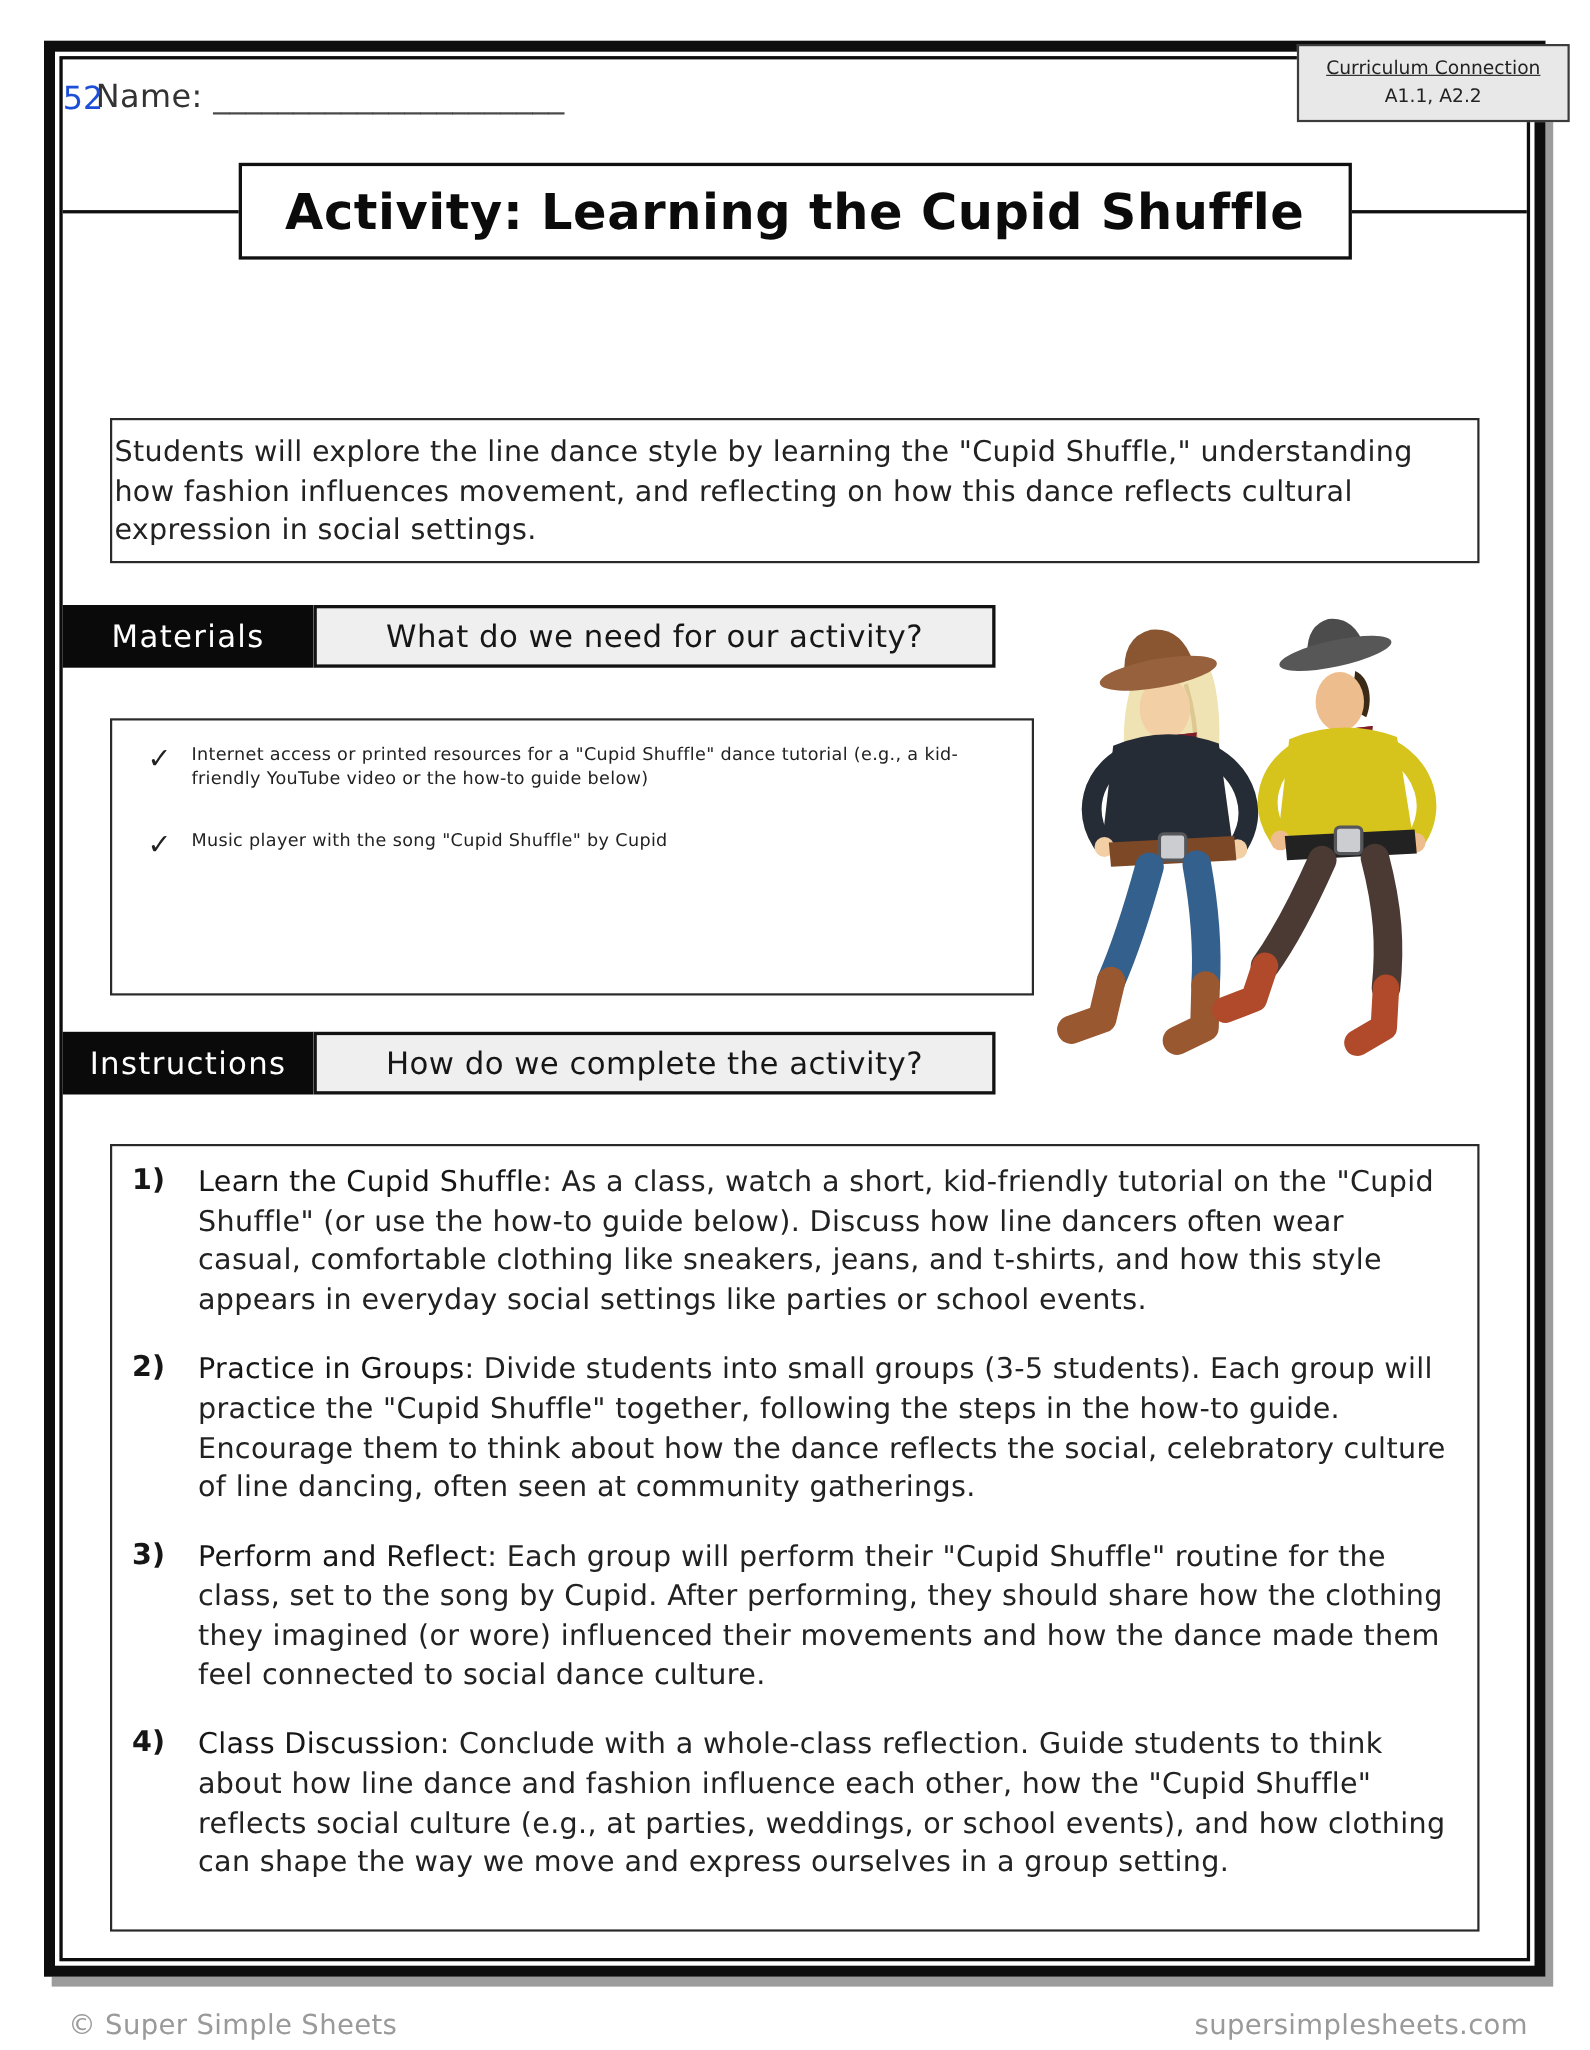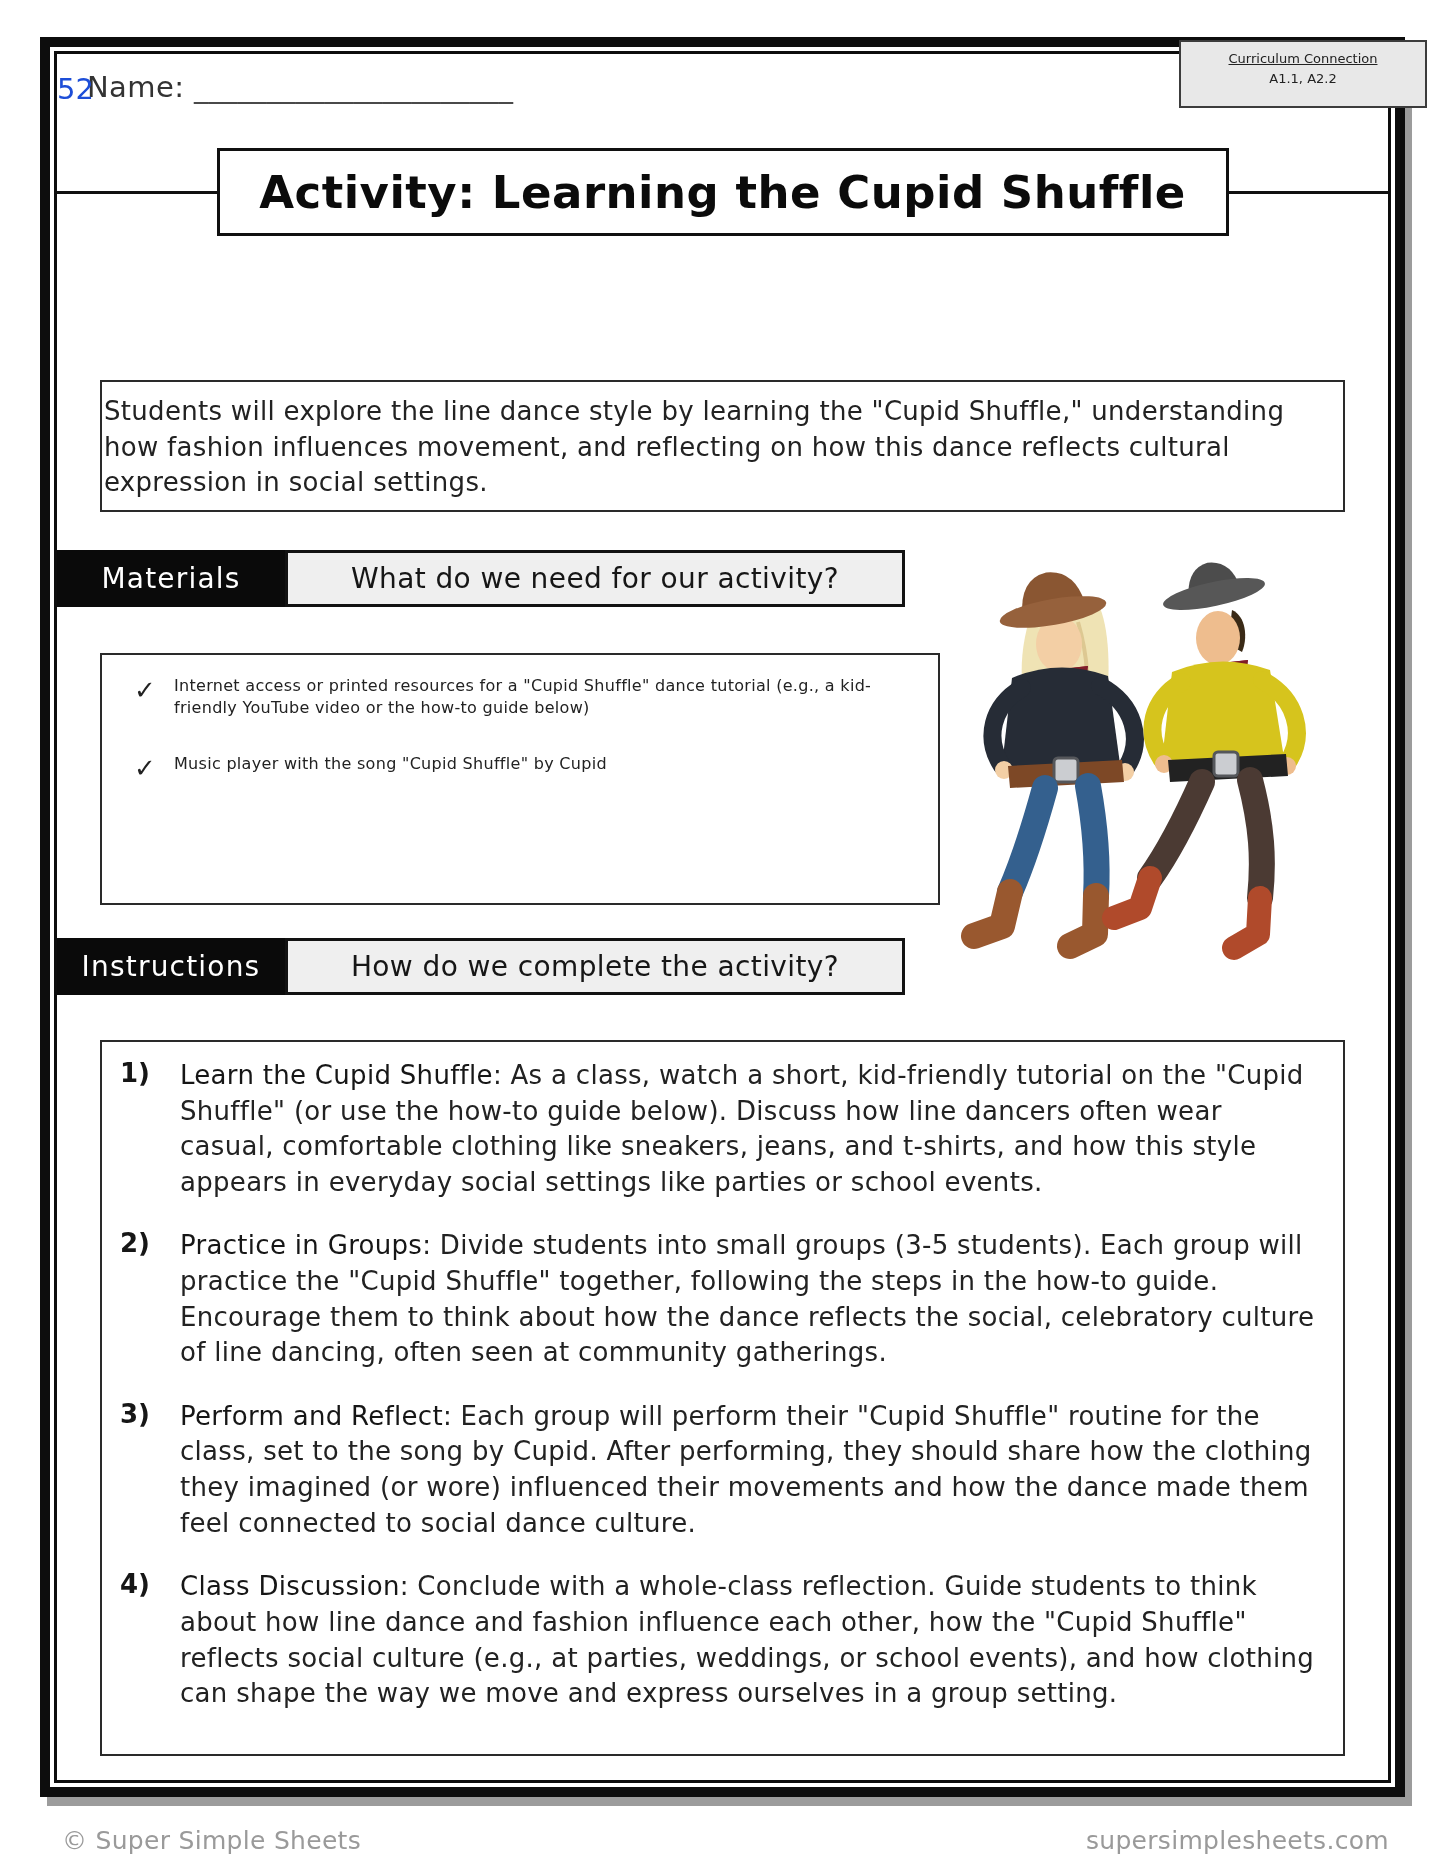--- a/index.html
+++ b/index.html
@@ -12,21 +12,21 @@
            box-shadow:7px 9px 0 rgba(35,35,35,0.45); }
   .frame-inner { position:relative; width:100%; height:100%; border:3px solid #0d0d0d; }
 
   
   .name-row { position:absolute; left:30px; top:16px; font-size:29px; color:#333; letter-spacing:0.4px; white-space:nowrap; }
   .name-blank { color:#4a4a4a; letter-spacing:0;margin-top:16px; }
   .page-num { position:absolute; left:0; width:100%; top:18px; text-align:left; font-size:29px; color:#1d4ed8; }
 
   .curriculum-box { position:absolute; right:18px; top:40px; width:248px; min-height:68px; z-index:6;
                     background:#e8e8e8; border:2px solid #3c3c3c; text-align:center;
-                    font-size:13px; line-height:1.55; color:#222; padding:7px 6px; }
+                    font-size:17px; line-height:1.55; color:#222; padding:7px 6px; }
   .curriculum-title { text-decoration:underline; }
 
   .top-rule { position:absolute; left:0; right:0; top:137px; height:3px; background:#101010; z-index:1; }
 
   .title-box { position:absolute; left:50%; transform:translateX(-50%); top:94px; width:1012px; height:88px;
                background:#fff; border:3px solid #101010; z-index:2;
                display:flex; align-items:center; justify-content:center;
                font-size:45px; font-weight:bold; letter-spacing:0.5px; color:#0b0b0b; white-space:nowrap; }
 
   

